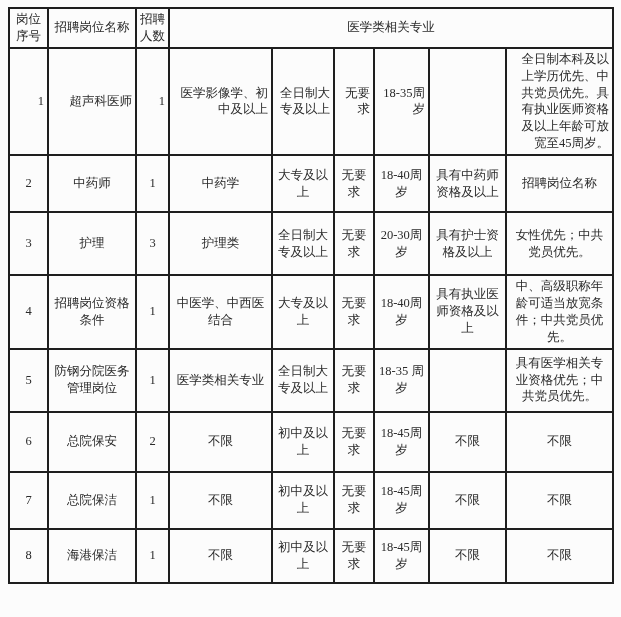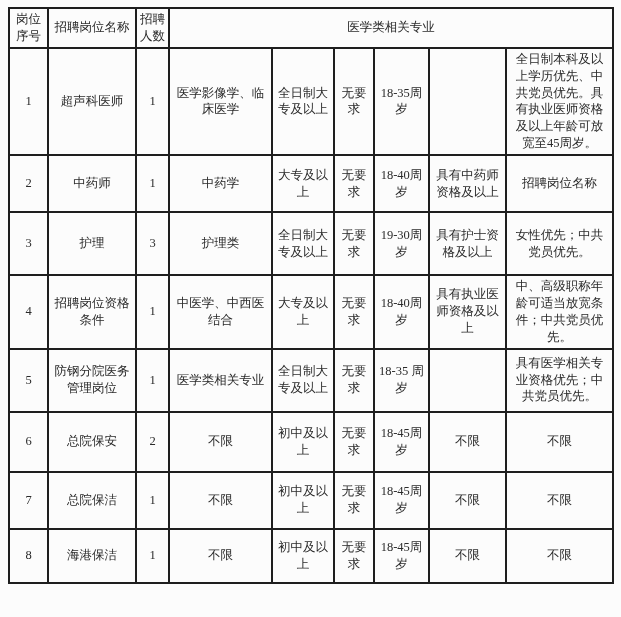--- a/index.html
+++ b/index.html
@@ -41,21 +41,21 @@
   col.c-count { width: 33px; }
   col.c-major { width: 103px; }
   col.c-edu   { width: 62px; }
   col.c-deg   { width: 40px; }
   col.c-age   { width: 55px; }
   col.c-title { width: 77px; }
   col.c-note  { width: 107px; }
   
   thead tr.h1 th { height: 32px; }
   thead tr.h2 th { height: 42px; }
-  tbody tr:nth-child(1) td { height: 88px; }
+  tbody tr:nth-child(1) td { height: 88px; text-align: right; }
   tbody tr:nth-child(2) td { height: 57px; }
   tbody tr:nth-child(3) td { height: 63px; }
   tbody tr:nth-child(4) td { height: 63px; }
   tbody tr:nth-child(5) td { height: 63px; }
   tbody tr:nth-child(6) td { height: 60px; }
   tbody tr:nth-child(7) td { height: 57px; }
   tbody tr:nth-child(8) td { height: 54px; }
 </style>
 </head>
 <body>
@@ -79,21 +79,21 @@
         <th>招聘岗位名称</th>
         <th>招聘人数</th>
         <th colspan="6">医学类相关专业</th>
       </tr>
     </thead>
     <tbody id="table-body">
         <tr>
       <td>1</td>
       <td>超声科医师</td>
       <td>1</td>
-      <td>医学影像学、临床医学</td>
+      <td>医学影像学、初中及以上</td>
       <td>全日制大专及以上</td>
       <td>无要求</td>
       <td>18-35周岁</td>
       <td></td>
       <td>全日制本科及以上学历优先、中共党员优先。具有执业医师资格及以上年龄可放宽至45周岁。</td>
     </tr>
         <tr>
       <td>2</td>
       <td>中药师</td>
       <td>1</td>
@@ -104,21 +104,21 @@
       <td>具有中药师资格及以上</td>
       <td>招聘岗位名称</td>
     </tr>
         <tr>
       <td>3</td>
       <td>护理</td>
       <td>3</td>
       <td>护理类</td>
       <td>全日制大专及以上</td>
       <td>无要求</td>
-      <td>19-30周岁</td>
+      <td>20-30周岁</td>
       <td>具有护士资格及以上</td>
       <td>女性优先；中共党员优先。</td>
     </tr>
         <tr>
       <td>4</td>
       <td>招聘岗位资格条件</td>
       <td>1</td>
       <td>中医学、中西医结合</td>
       <td>大专及以上</td>
       <td>无要求</td>

